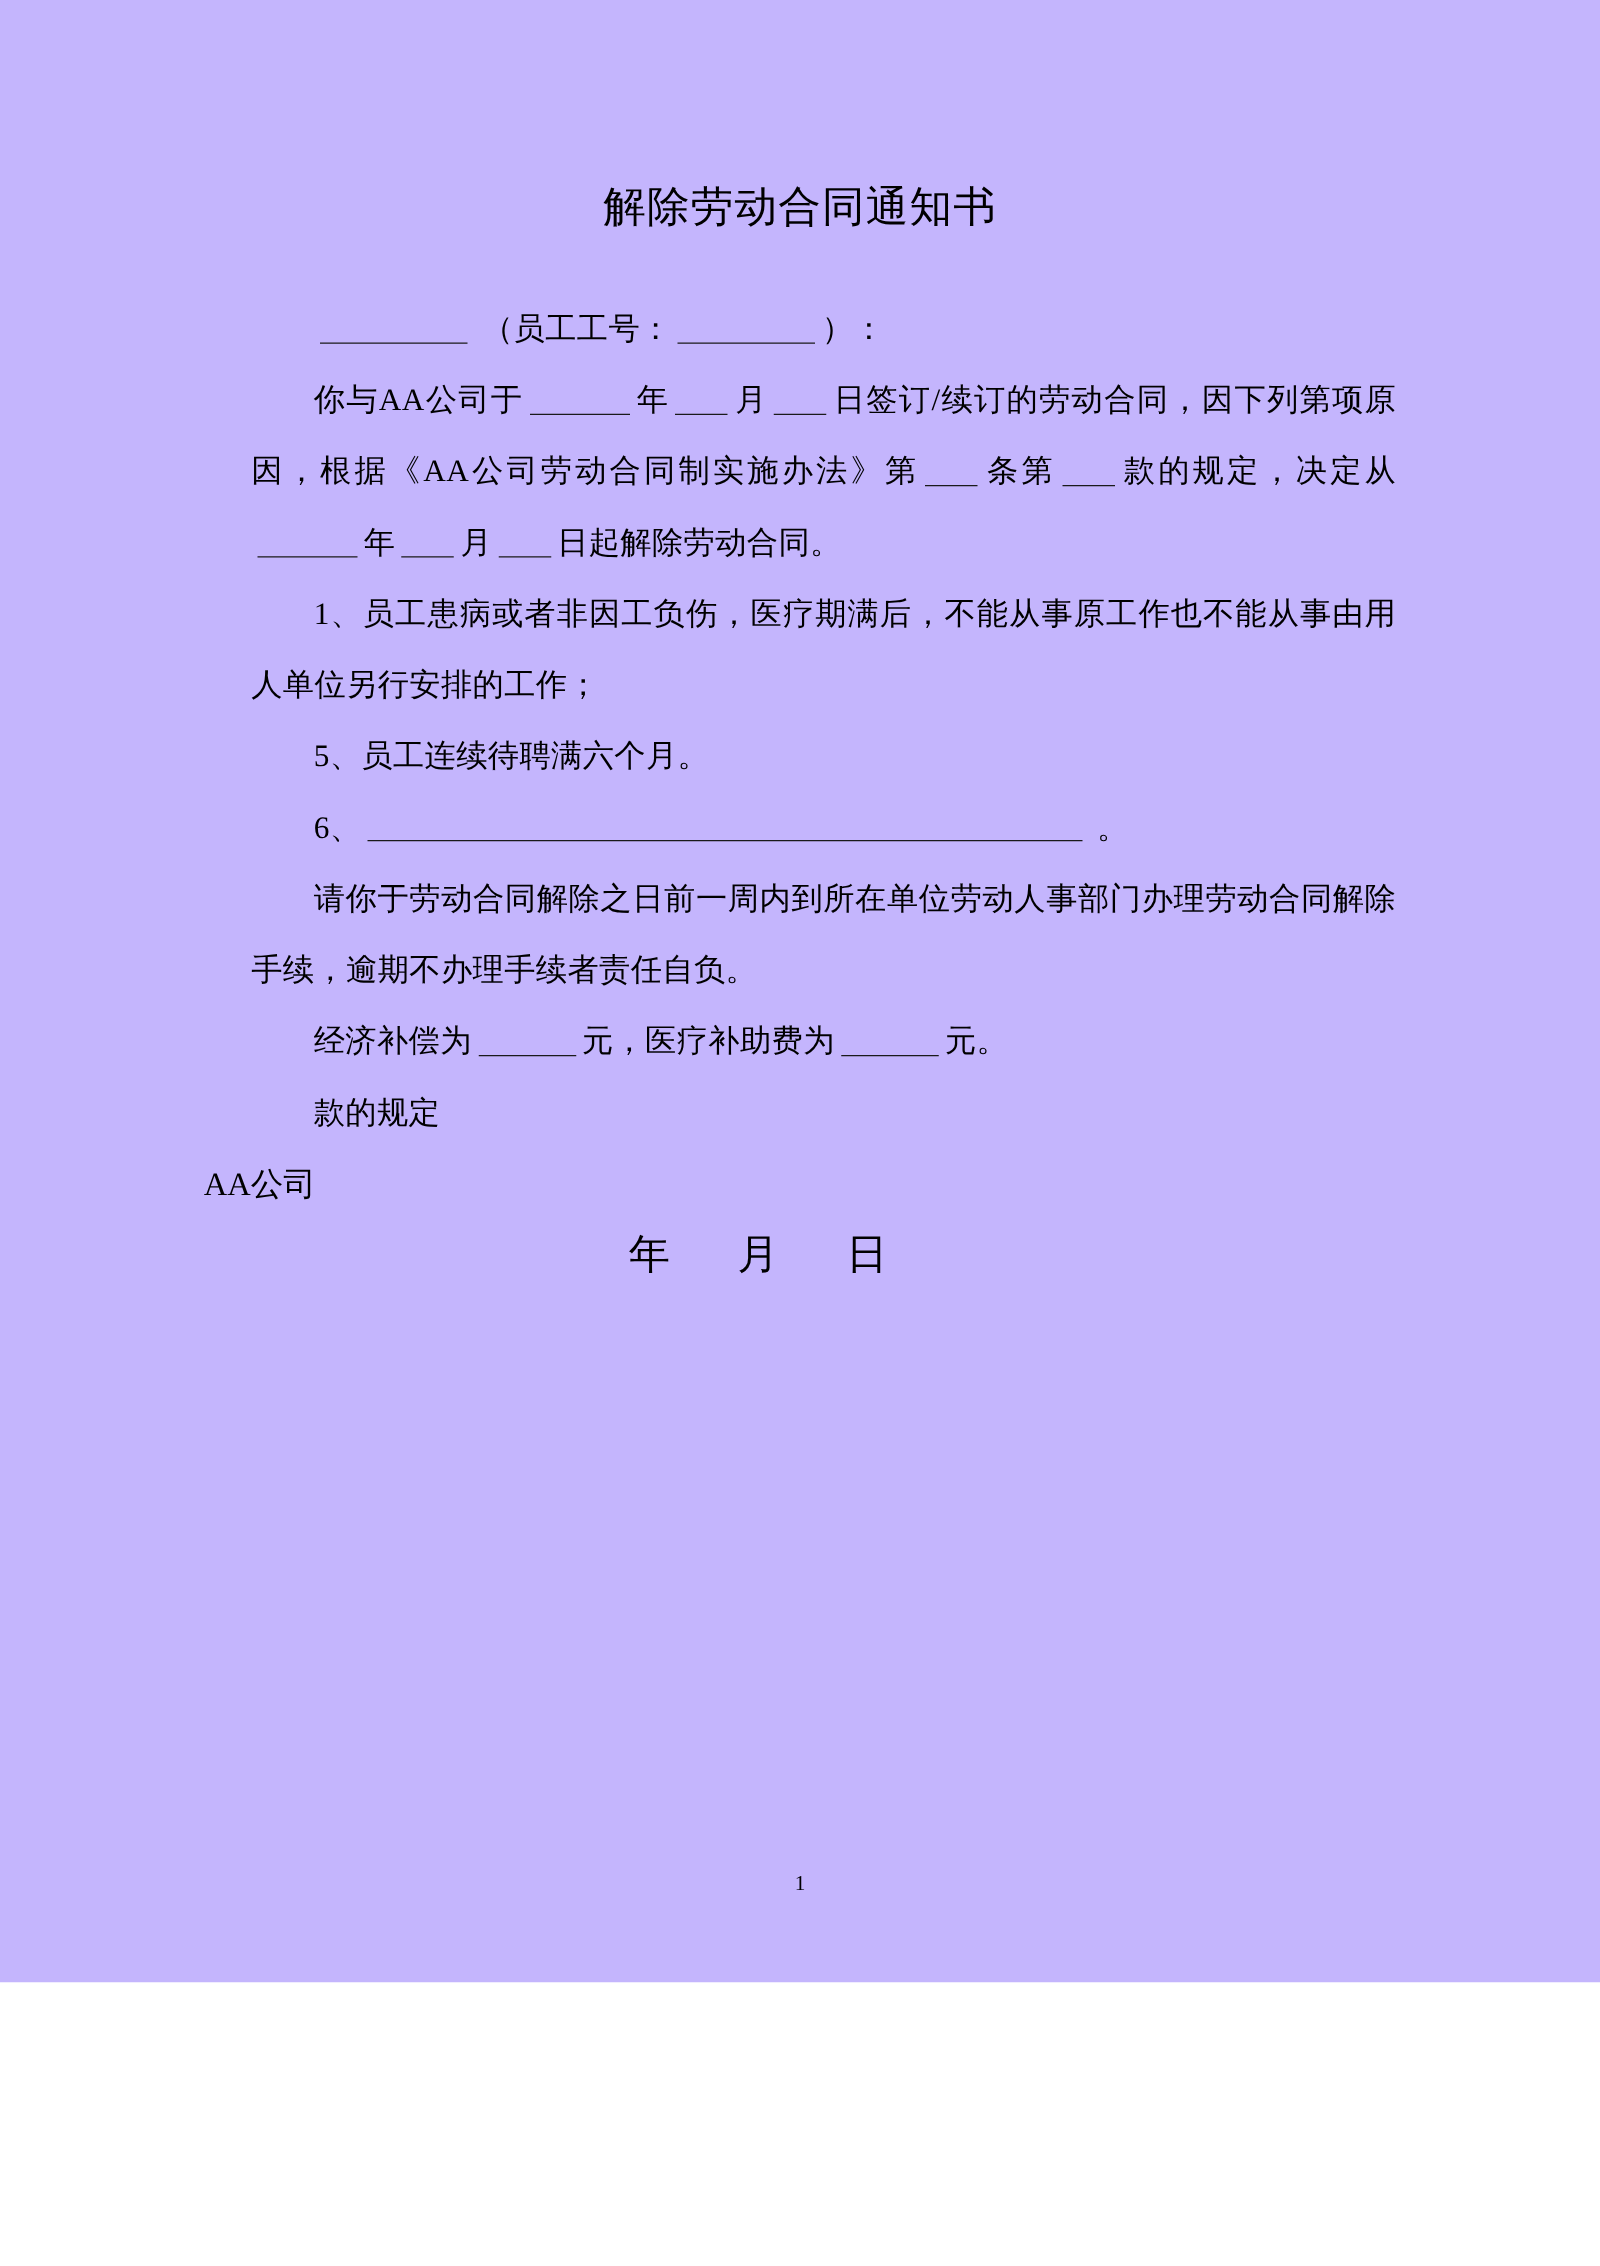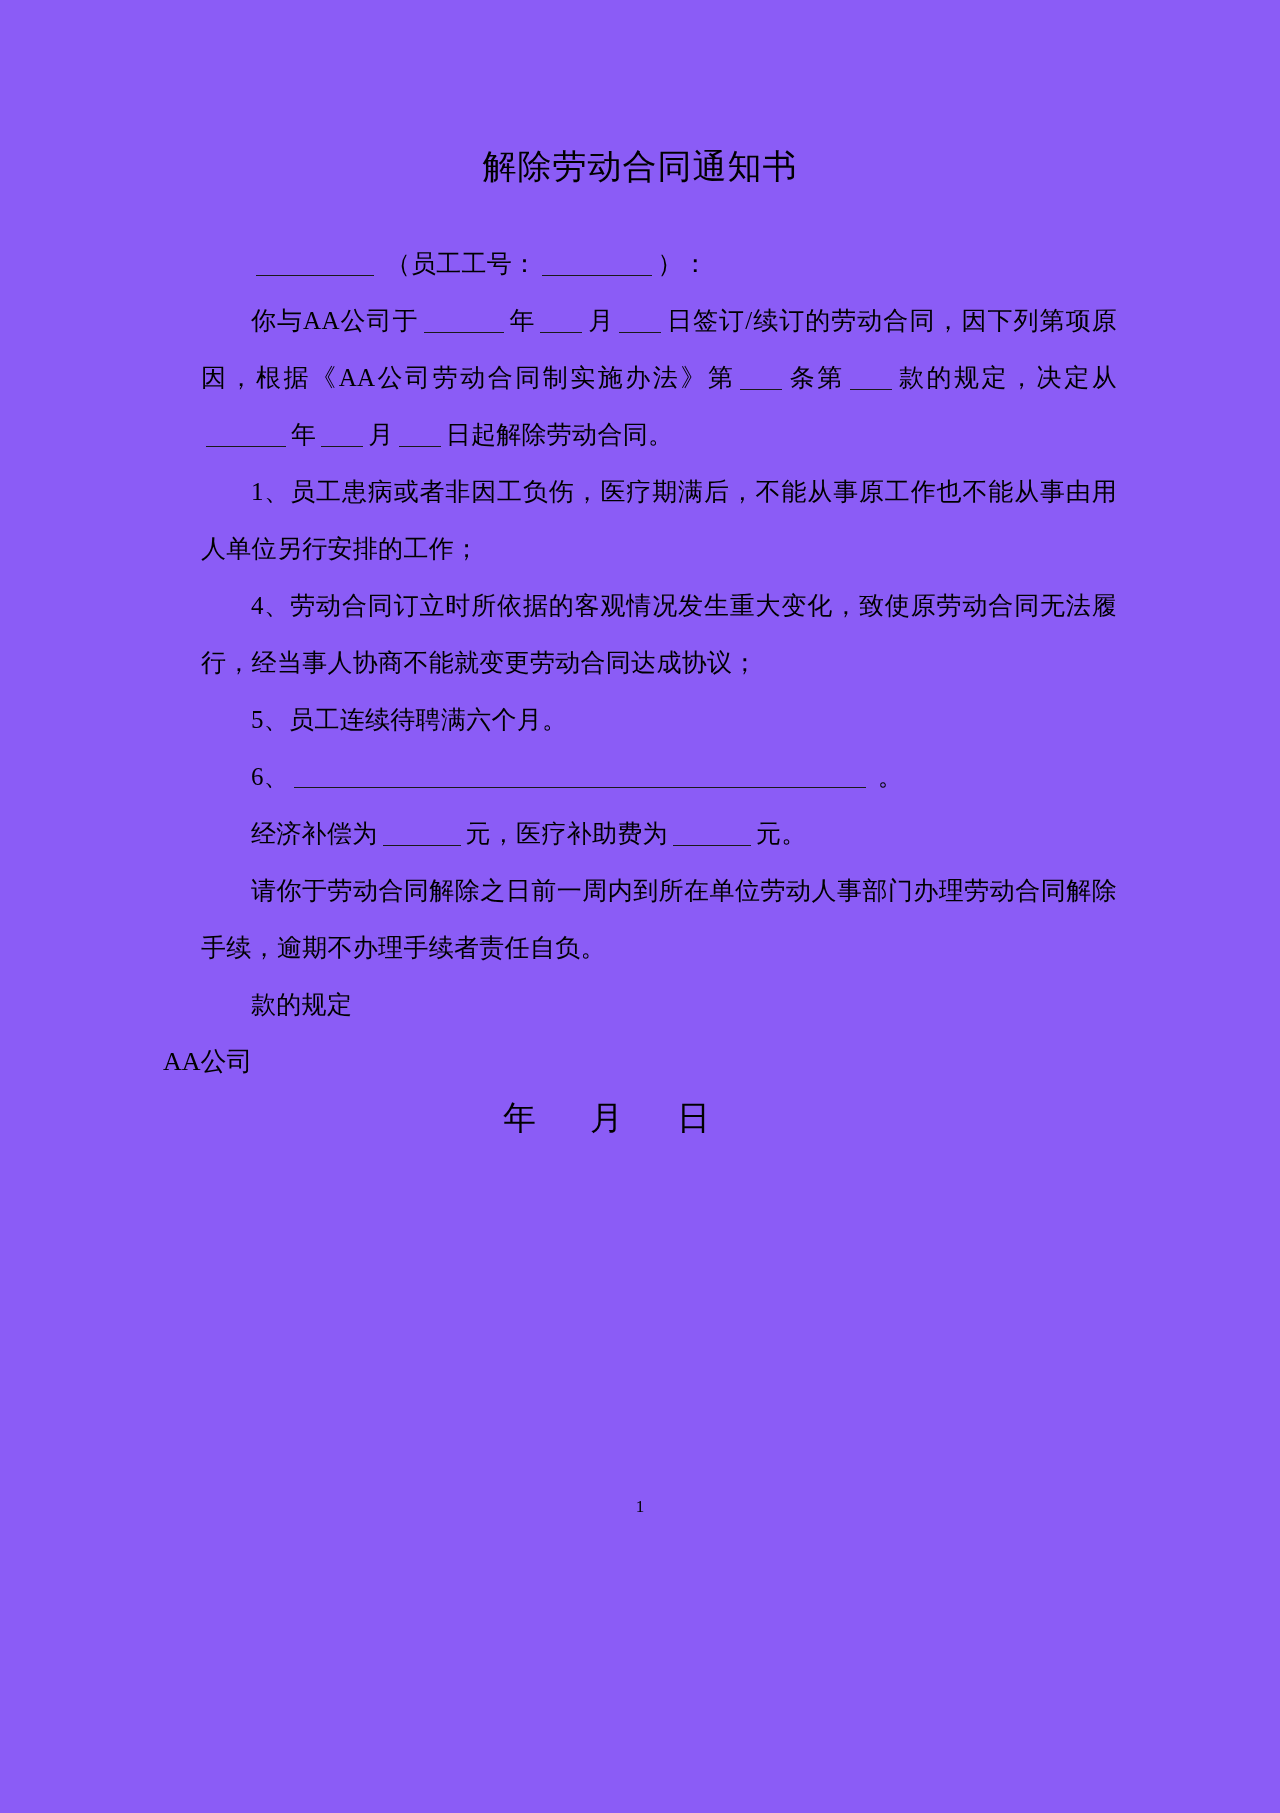--- a/index.html
+++ b/index.html
@@ -8,23 +8,23 @@
     background: #ffffff;
   }
   body {
     font-family: "Liberation Serif", "DejaVu Serif", serif;
     color: #000000;
     -webkit-font-smoothing: antialiased;
   }
   .page {
     position: relative;
     width: 1280px;
-    height: 1813px;
+    height: 1586px;
     margin: 0 auto;
-    background: #8b5cf6;
+    background: #c4b5fd;
     box-sizing: border-box;
     overflow: hidden;
   }
   .content {
     position: absolute;
     left: 163px;
     top: 0;
     width: 954px;
   }
 
@@ -117,33 +117,32 @@
       <p class="para indent">
         <span class="blank w-name"></span>
         <span>（</span><span>员工工号：</span><span class="blank w-id"></span><span>）：</span>
       </p>
 
       <p class="para indent">
         <span>你与AA公司于</span><span class="blank w-year"></span><span>年</span><span class="blank w-small"></span><span>月</span><span class="blank w-small"></span><span>日签订/续订的劳动合同，因下列第</span><span>项原因，根据《AA公司劳动合同制实施办法》第</span><span class="blank w-small"></span><span>条第</span><span class="blank w-small"></span><span>款的规定，决</span><span>定从</span><span class="blank w-year"></span><span>年</span><span class="blank w-small"></span><span>月</span><span class="blank w-small"></span><span>日起解除劳动合同。</span>
       </p>
 
       <p class="para indent">1、员工患病或者非因工负伤，医疗期满后，不能从事原工作也不能从事由用人单位另行安排的工作；</p>
-      <p class="para indent">4、劳动合同订立时所依据的客观情况发生重大变化，致使原劳动合同无法履行，经当事人协商不能就变更劳动合同达成协议；</p>
       <p class="para indent">5、员工连续待聘满六个月。</p>
 
       <p class="para indent">
         <span>6、</span><span class="blank w-long"></span>
         <span>。</span>
       </p>
 
+      <p class="para indent">请你于劳动合同解除之日前一周内到所在单位劳动人事部门办理劳动合同解除手续，逾期不办理手续者责任自负。</p>
+
       <p class="para indent">
         <span>经济补偿为</span><span class="blank w-money"></span><span>元，医疗补助费为</span><span class="blank w-money"></span><span>元。</span>
       </p>
-
-      <p class="para indent">请你于劳动合同解除之日前一周内到所在单位劳动人事部门办理劳动合同解除手续，逾期不办理手续者责任自负。</p>
 
       <p class="para indent">款的规定</p>
 
       <p class="company-line">AA公司</p>
 
       <p class="date-line">
         <span>年</span><span>月</span><span>日</span>
       </p>
 
     </div>

